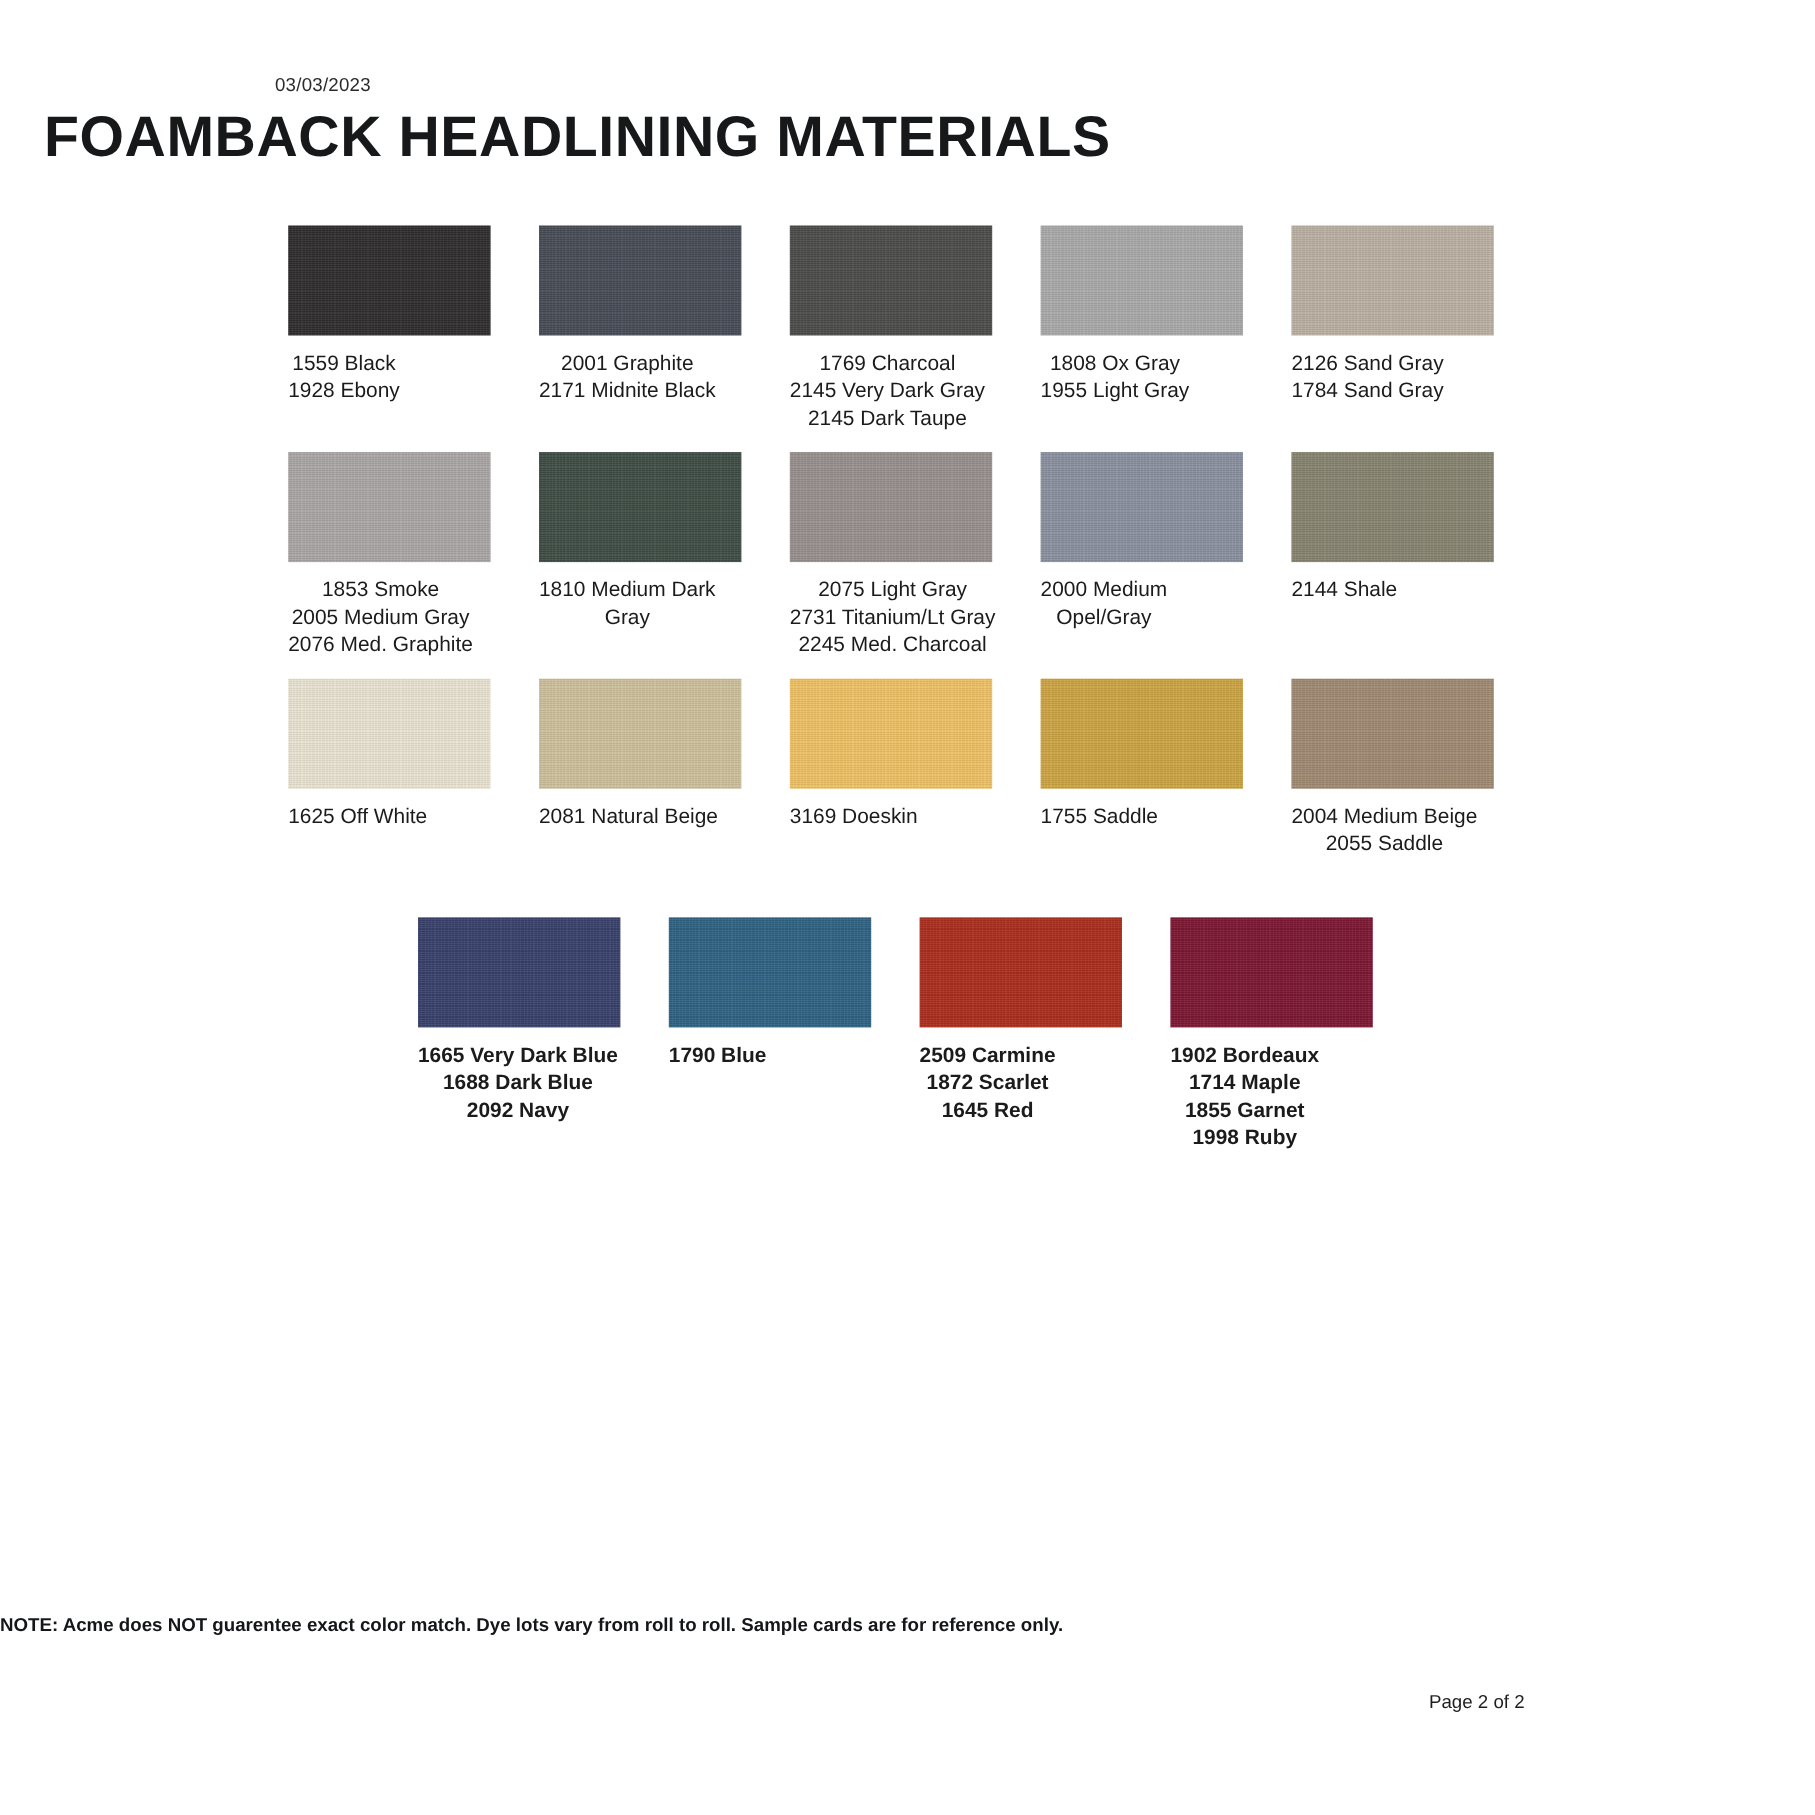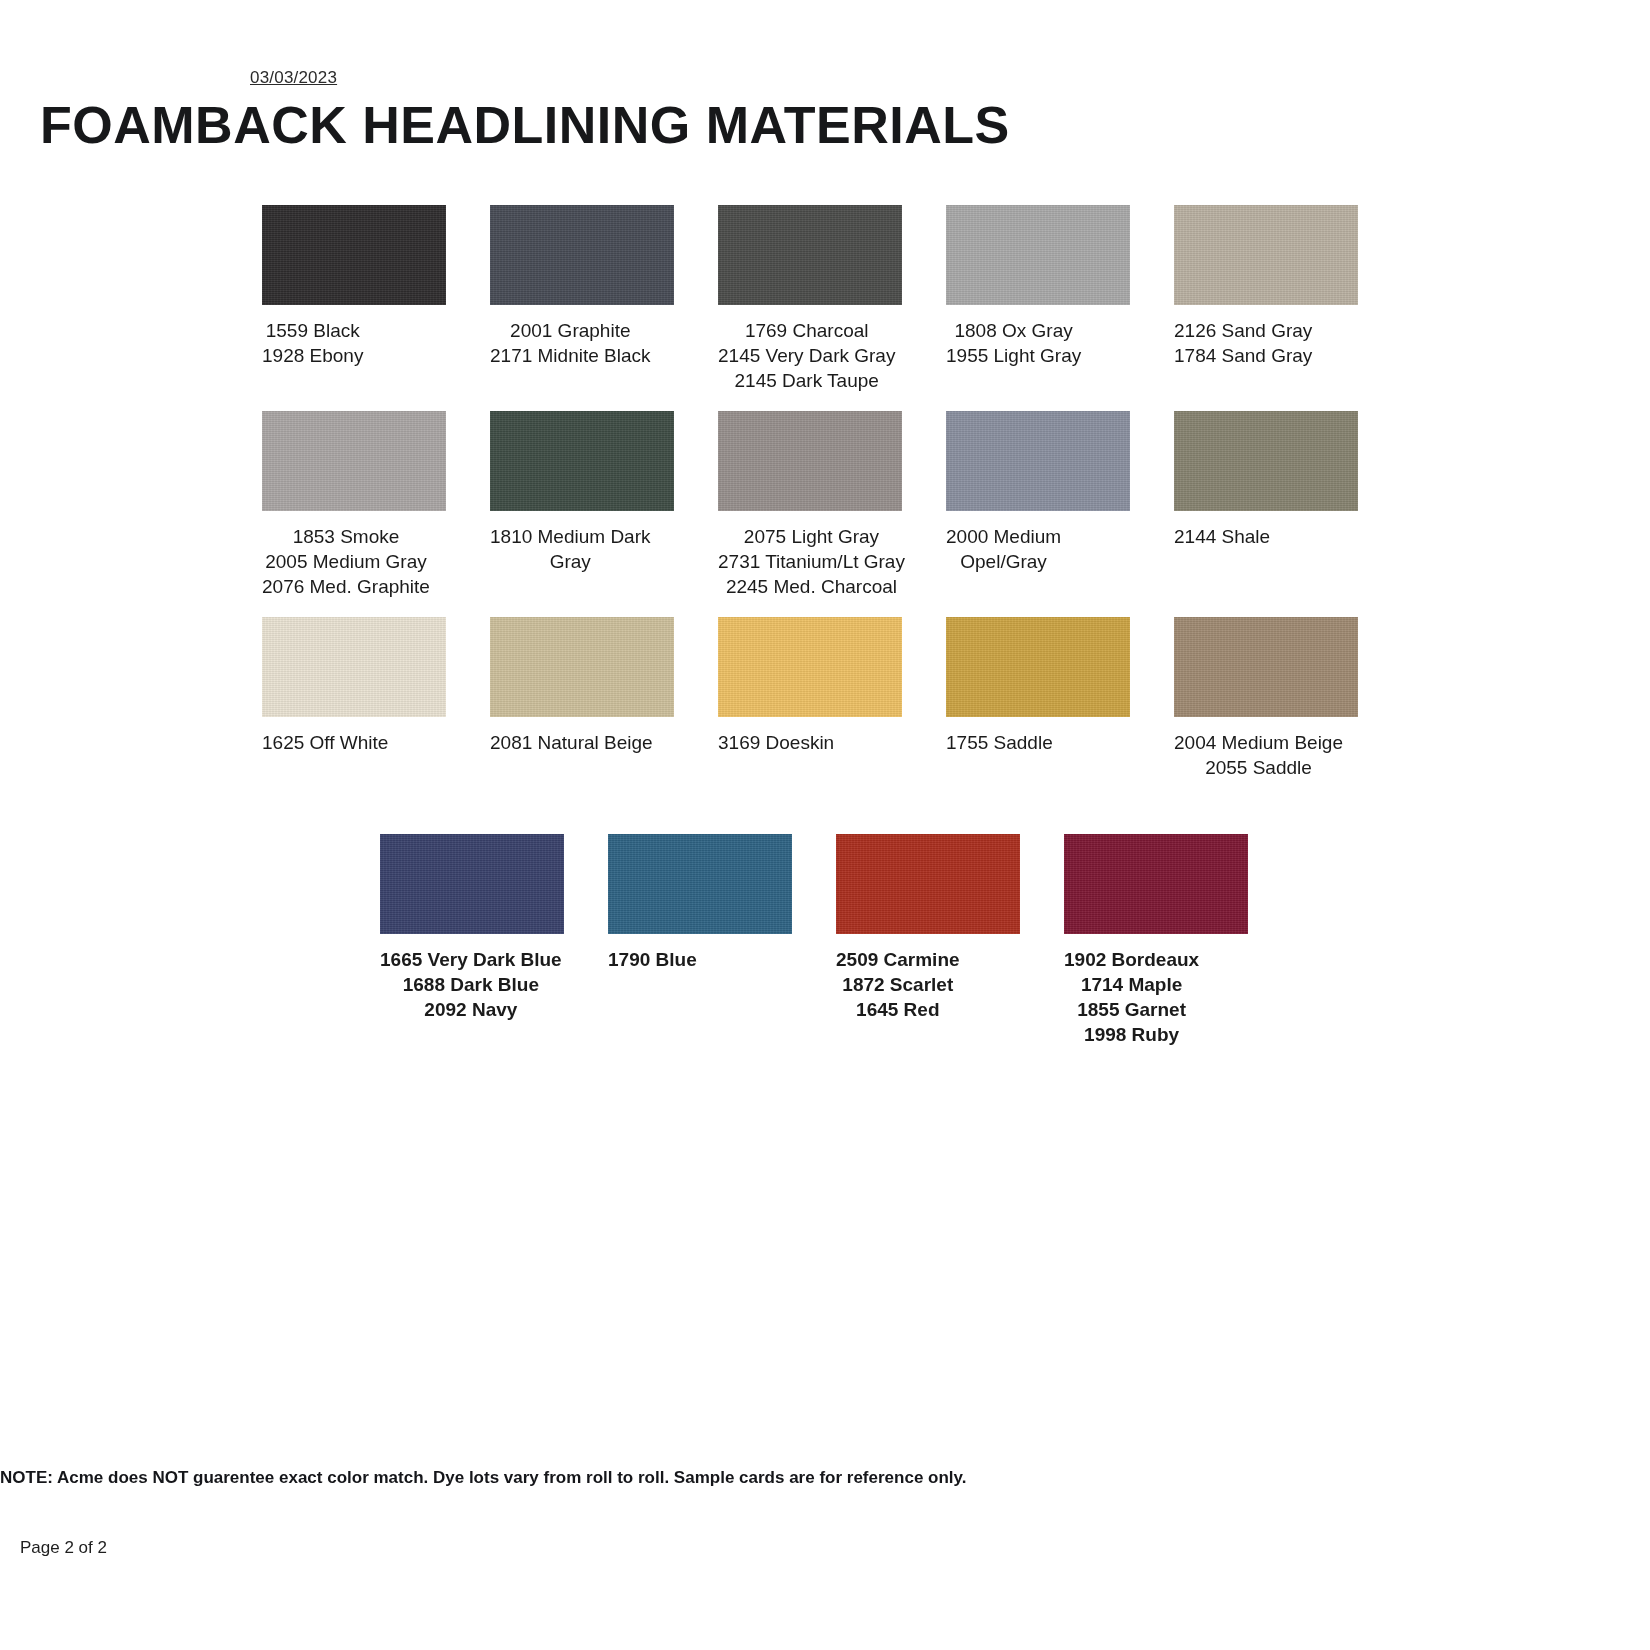--- a/index.html
+++ b/index.html
@@ -21,21 +21,20 @@
     height: 1650px;
     box-sizing: border-box;
   }
   .date-stamp {
     position: absolute;
     left: 250px;
     top: 68px;
     font-size: 17px;
     color: #2b2b2b;
     letter-spacing: 0.2px;
-    text-decoration: underline;
   }
   .doc-title {
     position: absolute;
     top: 95px;
     left: 0;
     width: 1650px;
     font-size: 52px;
     font-weight: bold;
     letter-spacing: 0.5px;
     color: #17181a;
@@ -100,24 +99,23 @@
     width: 1650px;
     font-size: 17px;
     font-weight: bold;
     color: #15161a;
   }
   .page-number {
     position: absolute;
     top: 1538px;
     left: 0;
     width: 1386px;
-    text-align: left;
+    text-align: right;
     font-size: 17px;
     color: #1e1e1e;
-    padding-left: 20px;
   }
 </style>
 </head>
 <body>
 
 <div class="page">
 
   <div class="date-stamp">03/03/2023</div>
 
   <div class="doc-title">FOAMBACK HEADLINING MATERIALS</div>

